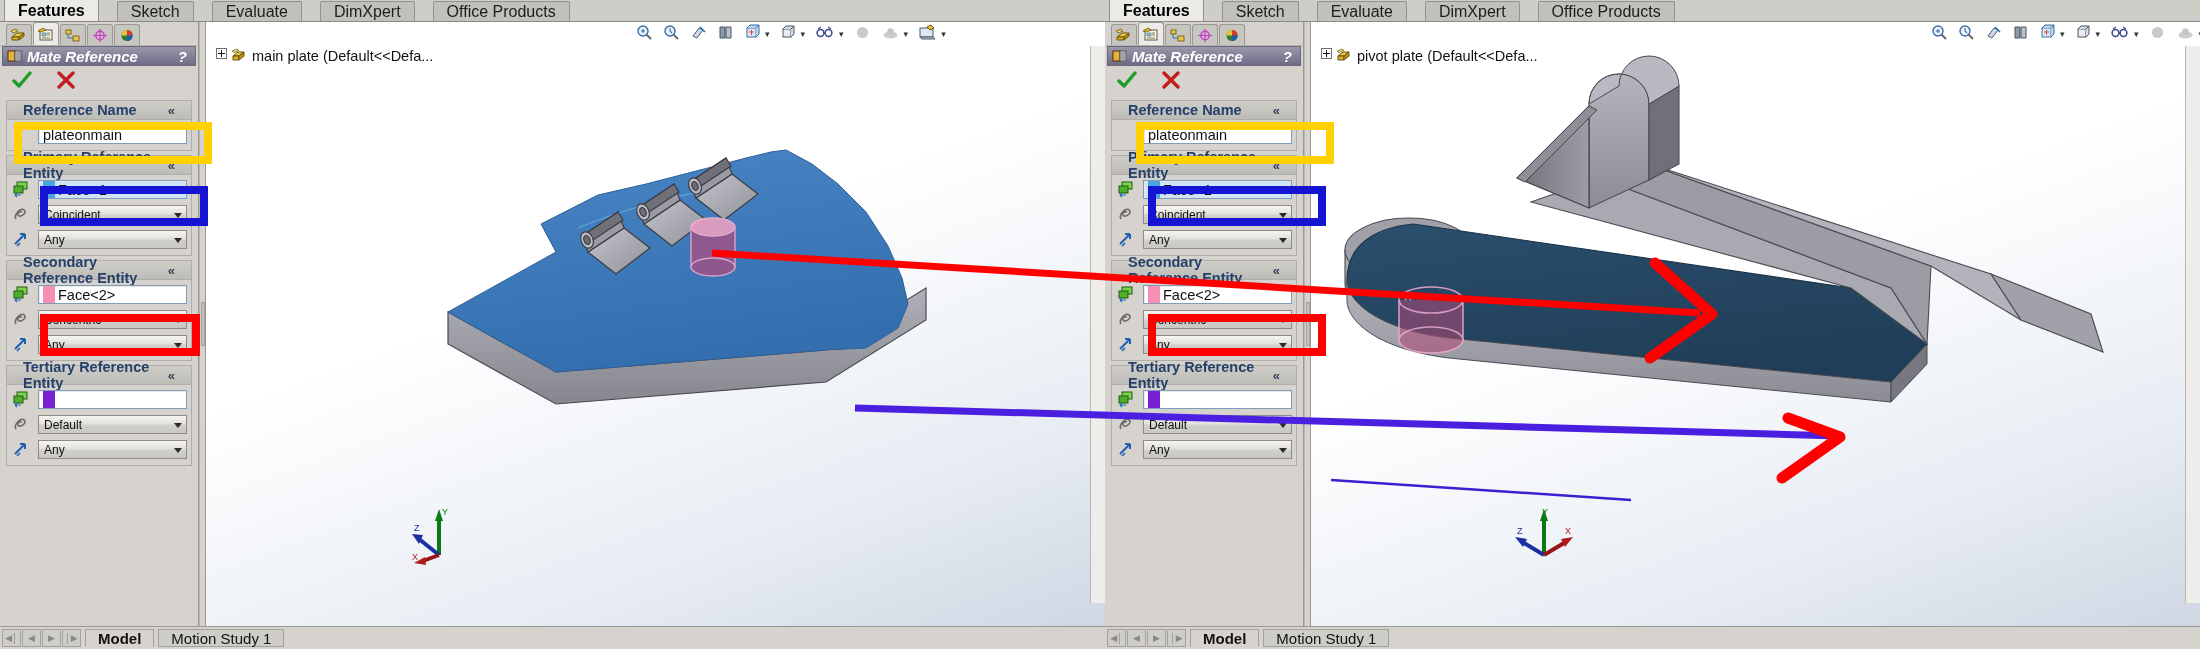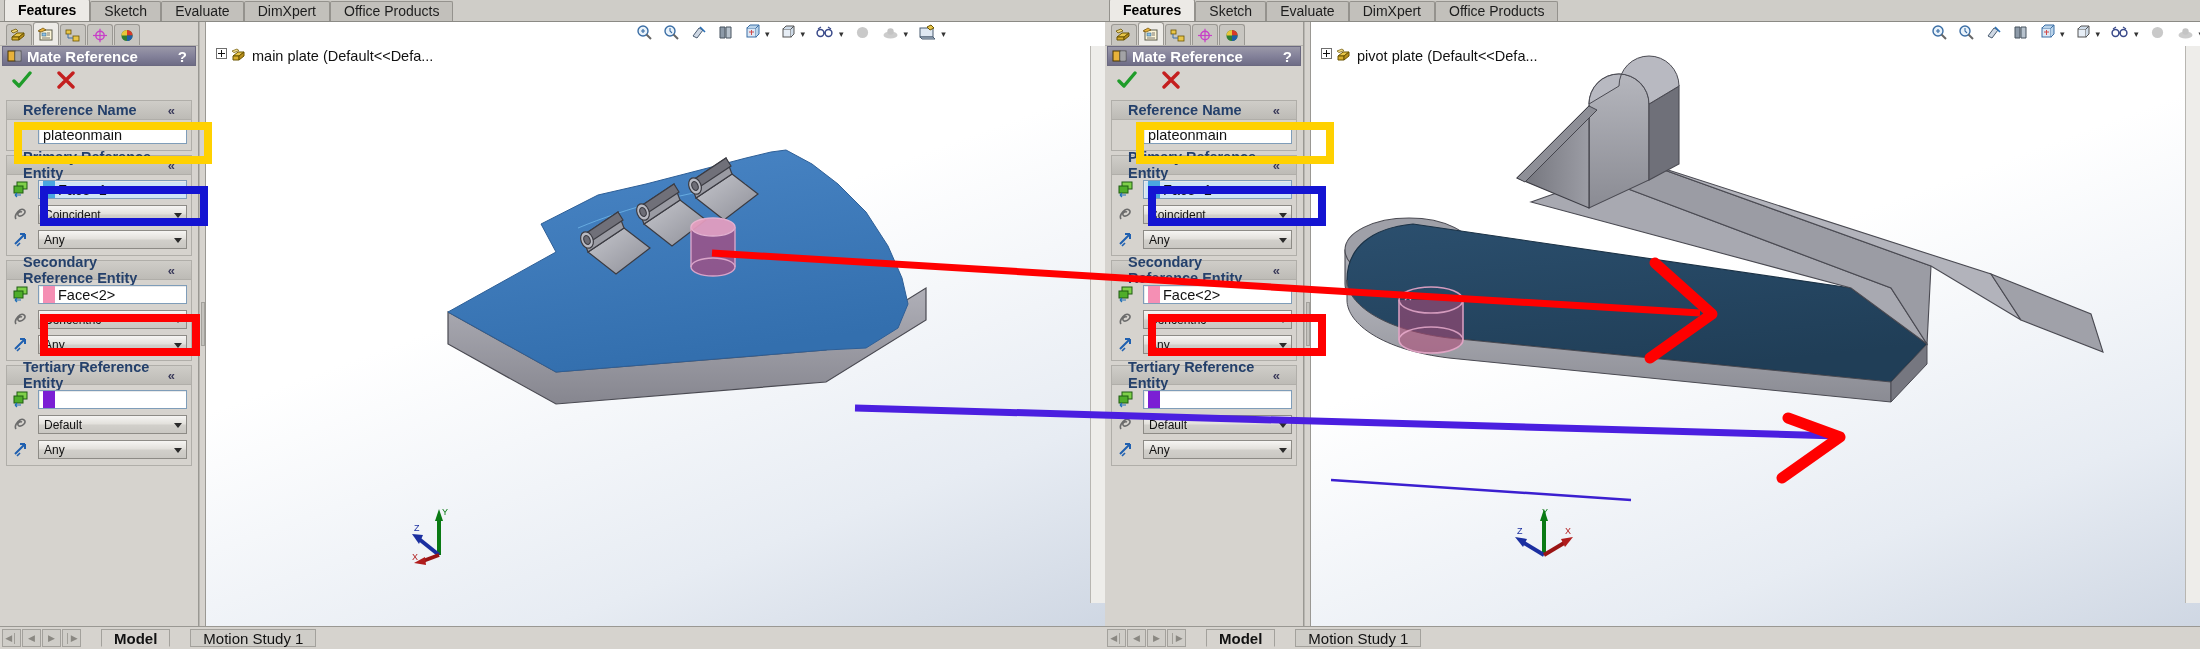--- a/index.html
+++ b/index.html
@@ -18,24 +18,24 @@
   .win.right { width:1095px; }
 
   
   .tabrow {
     position:relative; height:22px; background:#cfcdc8;
     border-bottom:1px solid #8b8a85;
     display:flex; align-items:flex-end; padding-left:4px;
   }
   .tab {
     height:20px; line-height:19px; padding:0 13px;
-    font-size:14px; color:#1d1d1d;
+    font-size:16px; color:#1d1d1d;
     background:#c2c0bb;
     border:1px solid #94928d; border-bottom:none;
-    margin-right:0;
+    margin-right:18px;
     border-radius:2px 2px 0 0;
   }
   .tab.active { background:#eceae6; font-weight:bold; color:#000; height:22px; line-height:21px; }
 
   
   .body { position:relative; display:flex; height:604px; }
   .pmpane {
     width:199px; height:604px; background:#d6d3ce;
     border-right:1px solid #9a9893;
     position:relative; flex:0 0 199px;
@@ -51,20 +51,21 @@
     display:flex; align-items:center; justify-content:center;
   }
   .pmtab.sel { background:#edebe7; height:23px; }
 
   .pmtitle {
     height:20px; margin:0 2px;
     background:linear-gradient(to bottom,#9a98a8 0%, #84829a 50%, #6e6c86 100%);
     color:#fff; font-weight:bold; font-size:15px;
     display:flex; align-items:center; padding-left:4px;
     border:1px solid #6b6980;
+    font-style:italic;
   }
   .pmtitle .q { margin-left:auto; margin-right:8px; font-weight:bold; }
 
   .okcancel { height:30px; display:flex; align-items:center; padding-left:12px; gap:24px; }
 
   .group {
     margin:4px 6px 0 6px; background:#d6d3ce;
     border:1px solid #b0aea9;
   }
   .ghead {
@@ -120,21 +121,21 @@
 
   .triad { position:absolute; left:28px; bottom:52px; z-index:6; }
 
   
   .statusbar { position:absolute; bottom:0; left:0; height:23px; width:100%;
      background:#d6d3ce; border-top:1px solid #9a9893; display:flex; align-items:center; }
   .navbtns { display:flex; gap:1px; margin-left:2px; }
   .navb { width:19px;height:18px;background:#cfcdc8;border:1px solid #a3a19c;
           display:flex;align-items:center;justify-content:center;font-size:9px;color:#8a8882;}
   .mtab { height:18px; line-height:17px; padding:0 12px; font-size:15px;
-          background:#cfcdc8; border:1px solid #a3a19c; margin-left:20px; color:#111;}
+          background:#cfcdc8; border:1px solid #a3a19c; margin-left:4px; color:#111;}
   .mtab.on { font-weight:bold; background:#d6d3ce; border-bottom-color:#d6d3ce;}
 
   svg.overlay { position:absolute; left:0; top:0; width:2200px; height:649px;
                 z-index:45; pointer-events:none; }
 
   .vscroll { position:absolute; right:0; top:24px; width:15px; bottom:23px;
              background:#eeedea; border-left:1px solid #b8b6b1; }
 </style>
 </head>
 <body>

